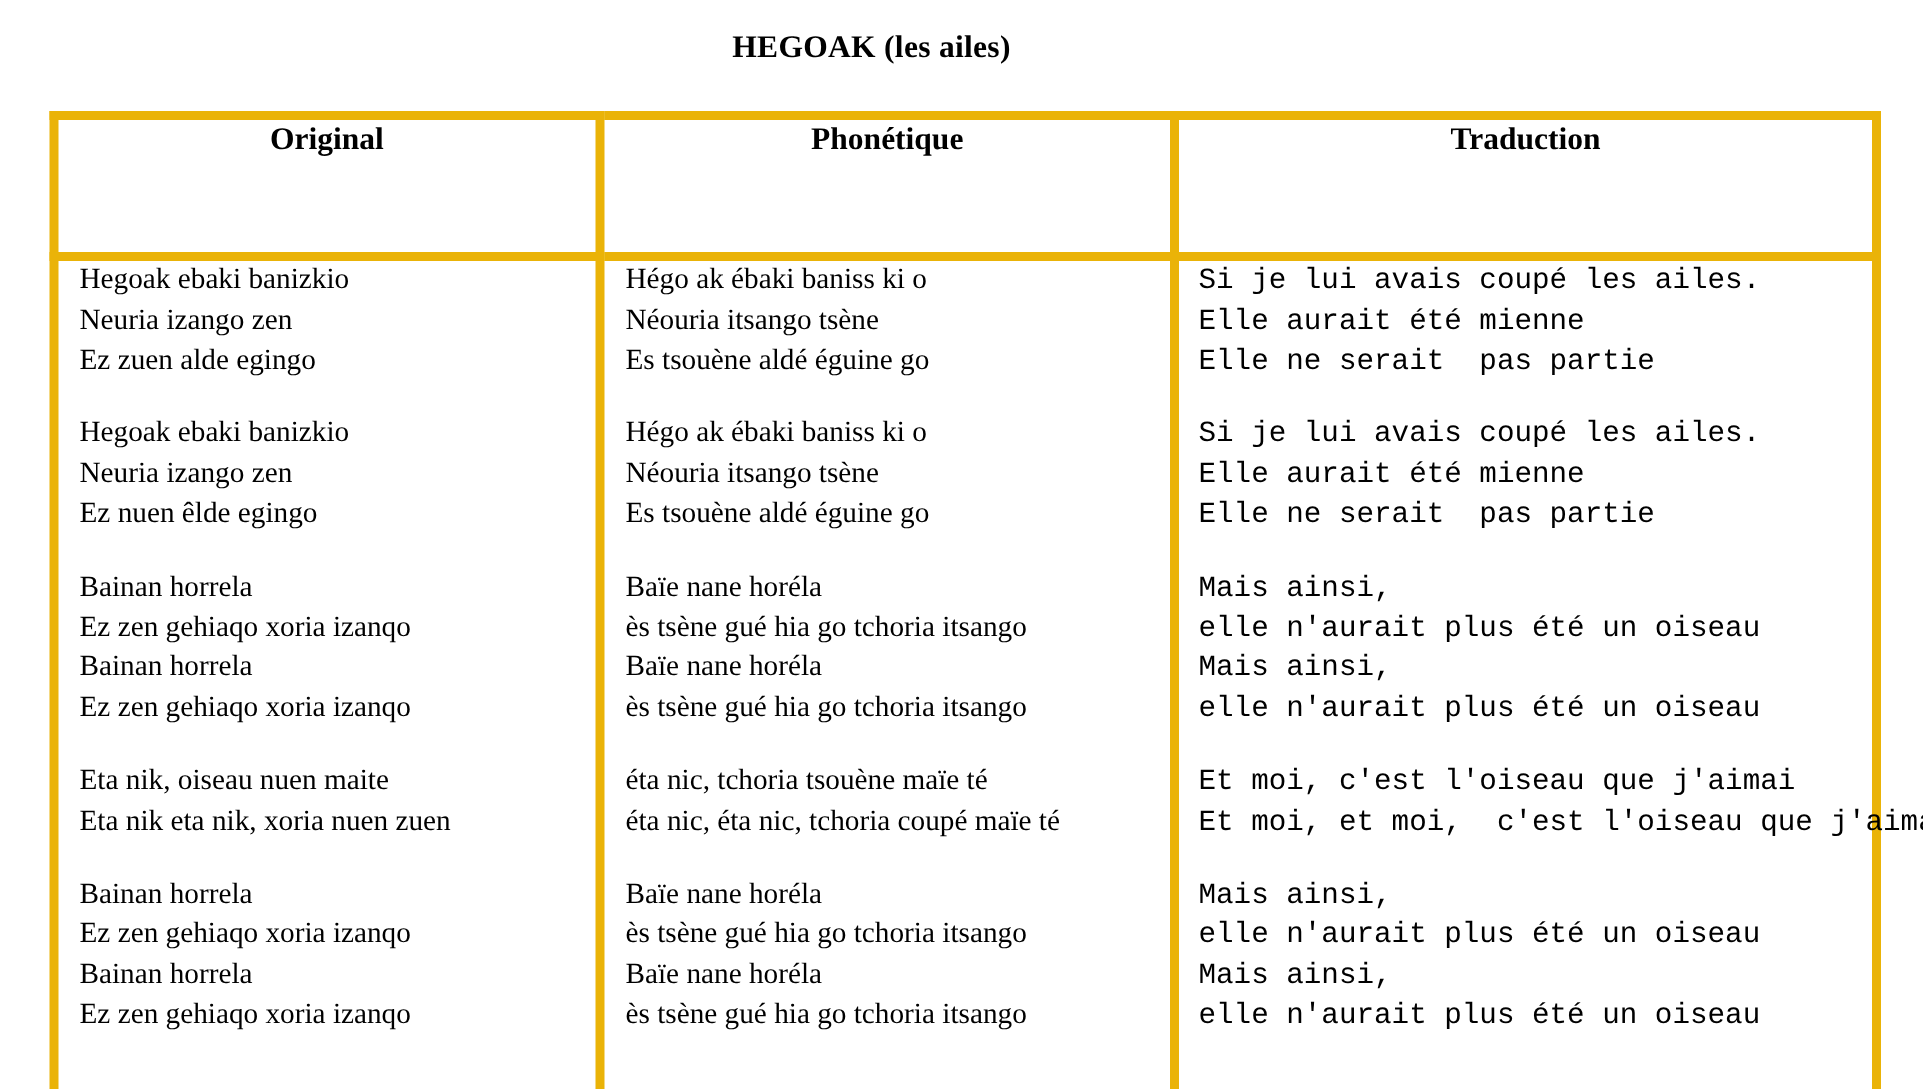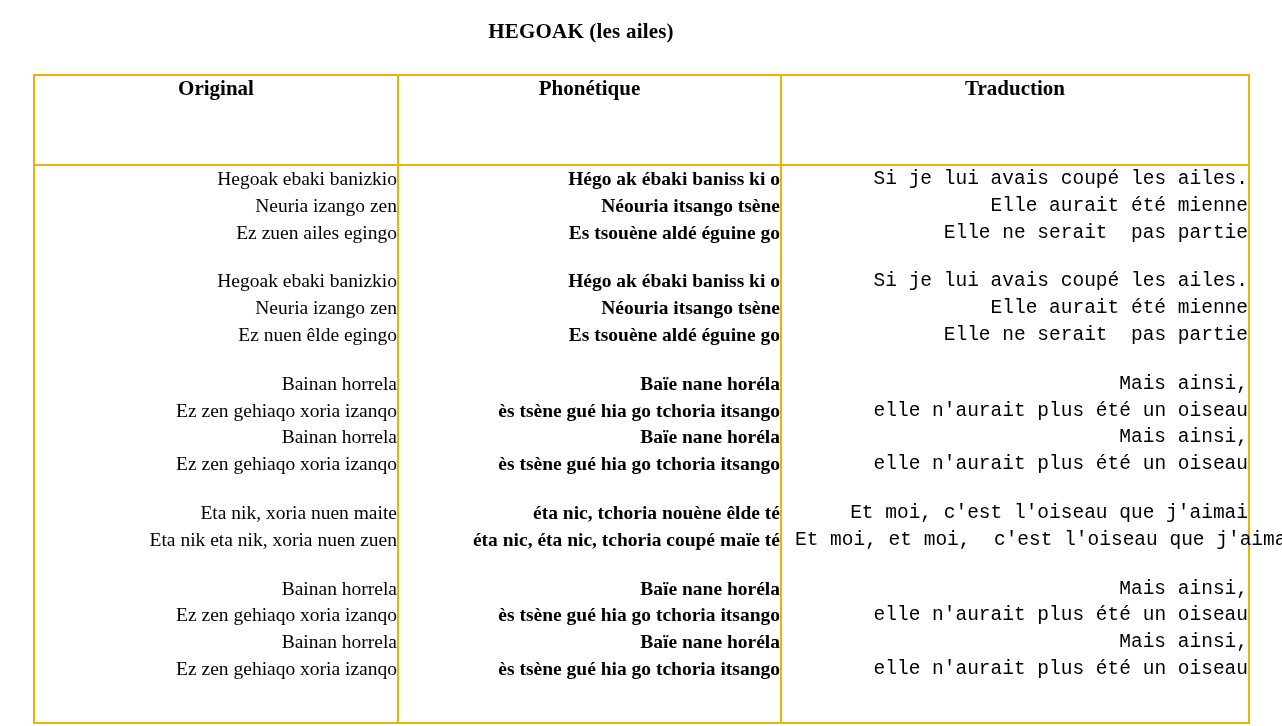--- a/index.html
+++ b/index.html
@@ -29,53 +29,52 @@
   }
   .lyrics-table {
     position: absolute;
     left: 33px;
     top: 74px;
     width: 1215px;
     border-collapse: collapse;
     table-layout: fixed;
   }
   .lyrics-table td, .lyrics-table th {
-    border: 2px solid #eab308;
+    border: 6px solid #eab308;
     vertical-align: top;
     padding: 0;
   }
   .col-orig { width: 364px; }
   .col-phon { width: 383px; }
   .col-trad { width: 468px; }
 
   .head-cell {
     height: 88px;
     text-align: center;
     vertical-align: middle;
     font-weight: bold;
     font-size: 21px;
   }
   .body-cell {
     padding: 9px 0 0 0;
     height: 556px;
   }
   .stanza {
     margin: 0 0 22px 0;
-    text-align: right;
   }
   .stanza:last-child {
     margin-bottom: 0;
   }
   .line {
     font-size: 19.5px;
     line-height: 26.8px;
     white-space: pre;
   }
   .cell-orig .line { padding-left: 14px; }
-  .cell-phon .line { padding-left: 14px; font-weight: bold; }
+  .cell-phon .line { padding-left: 14px; }
   .cell-trad .line { padding-left: 13px; }
 
   .cell-phon .stanza:first-child { margin-top: 0px; }
   .cell-phon { padding-top: 9px; }
   .cell-trad { padding-top: 9px; font-family: Liberation Mono, monospace; }
 </style>
 </head>
 <body>
 
 <div class="page">
@@ -94,35 +93,35 @@
         <th class="head-cell">Phonétique</th>
         <th class="head-cell">Traduction</th>
       </tr>
     </thead>
     <tbody>
       <tr>
         <td class="body-cell cell-orig">
             <div class="stanza">
               <div class="line">Hegoak ebaki banizkio</div>
               <div class="line">Neuria izango zen</div>
-              <div class="line">Ez zuen ailes egingo</div>
+              <div class="line">Ez zuen alde egingo</div>
             </div>
             <div class="stanza">
               <div class="line">Hegoak ebaki banizkio</div>
               <div class="line">Neuria izango zen</div>
               <div class="line">Ez nuen êlde egingo</div>
             </div>
             <div class="stanza">
               <div class="line">Bainan horrela</div>
               <div class="line">Ez zen gehiaqo xoria izanqo</div>
               <div class="line">Bainan horrela</div>
               <div class="line">Ez zen gehiaqo xoria izanqo</div>
             </div>
             <div class="stanza">
-              <div class="line">Eta nik, xoria nuen maite</div>
+              <div class="line">Eta nik, oiseau nuen maite</div>
               <div class="line">Eta nik eta nik, xoria nuen zuen</div>
             </div>
             <div class="stanza">
               <div class="line">Bainan horrela</div>
               <div class="line">Ez zen gehiaqo xoria izanqo</div>
               <div class="line">Bainan horrela</div>
               <div class="line">Ez zen gehiaqo xoria izanqo</div>
             </div>
           </td>
         <td class="body-cell cell-phon">
@@ -136,21 +135,21 @@
               <div class="line">Néouria itsango tsène</div>
               <div class="line">Es tsouène aldé éguine go</div>
             </div>
             <div class="stanza">
               <div class="line">Baïe nane horéla</div>
               <div class="line">ès tsène gué hia go tchoria itsango</div>
               <div class="line">Baïe nane horéla</div>
               <div class="line">ès tsène gué hia go tchoria itsango</div>
             </div>
             <div class="stanza">
-              <div class="line">éta nic, tchoria nouène êlde té</div>
+              <div class="line">éta nic, tchoria tsouène maïe té</div>
               <div class="line">éta nic, éta nic, tchoria coupé maïe té</div>
             </div>
             <div class="stanza">
               <div class="line">Baïe nane horéla</div>
               <div class="line">ès tsène gué hia go tchoria itsango</div>
               <div class="line">Baïe nane horéla</div>
               <div class="line">ès tsène gué hia go tchoria itsango</div>
             </div>
           </td>
         <td class="body-cell cell-trad">

